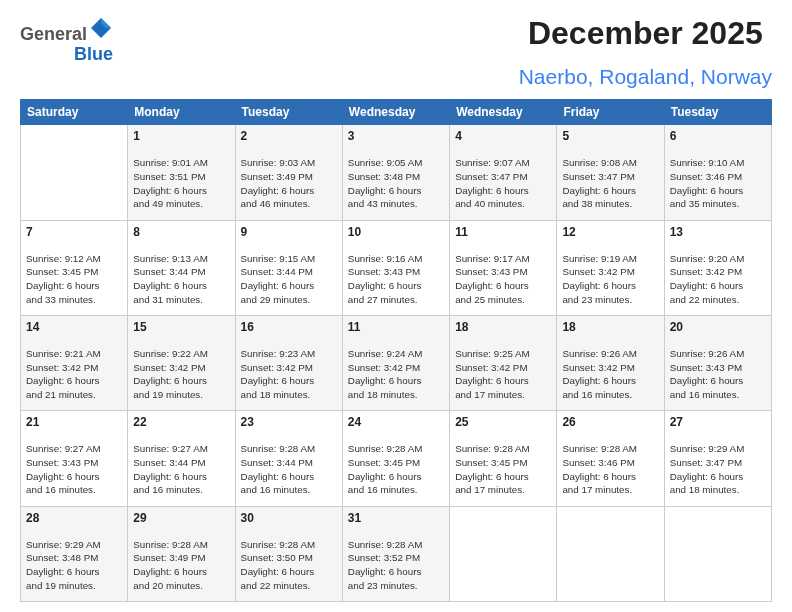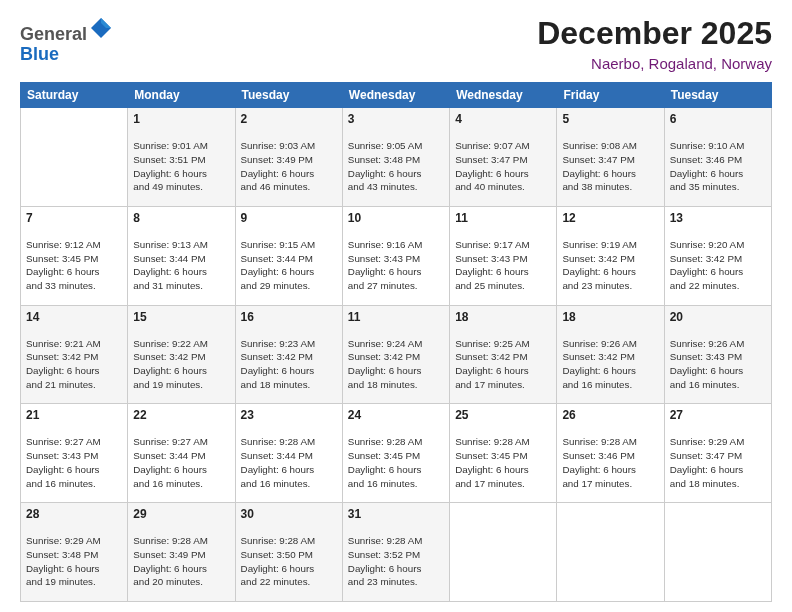--- a/index.html
+++ b/index.html
@@ -19,20 +19,21 @@
     }
     .header {
       display: flex;
       justify-content: space-between;
       align-items: flex-start;
       margin-bottom: 10px;
     }
     .logo {
       display: flex;
       align-items: center;
+      text-align: right;
     }
     .logo-text {
       font-size: 18px;
       font-weight: bold;
       line-height: 1.1;
     }
     .logo-general { color: #555; }
     .logo-blue { color: #1a6bbf; }
     .logo-icon {
       width: 24px;
@@ -43,23 +44,23 @@
       text-align: right;
     }
     .month-title {
       font-size: 32px;
       font-weight: bold;
       color: #222;
       line-height: 1.1;
       text-align: center;
     }
     .location {
-      font-size: 15px;
-      color: #701a75;
-      margin-top: 4px;
+      font-size: 21px;
+      color: #3b82f6;
+      margin-top: 14px;
     }
     .calendar {
       width: 100%;
       border-collapse: collapse;
       flex: 1;
       font-size: 10.5px;
     }
     .calendar thead th {
       background-color: #2e6db4;
       color: #fff;

